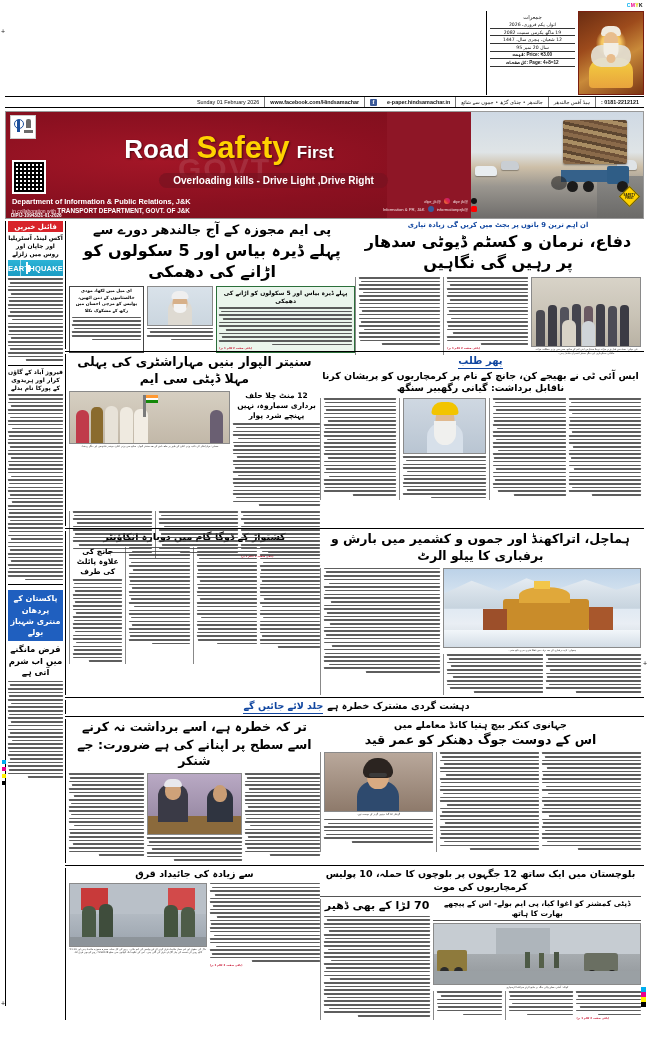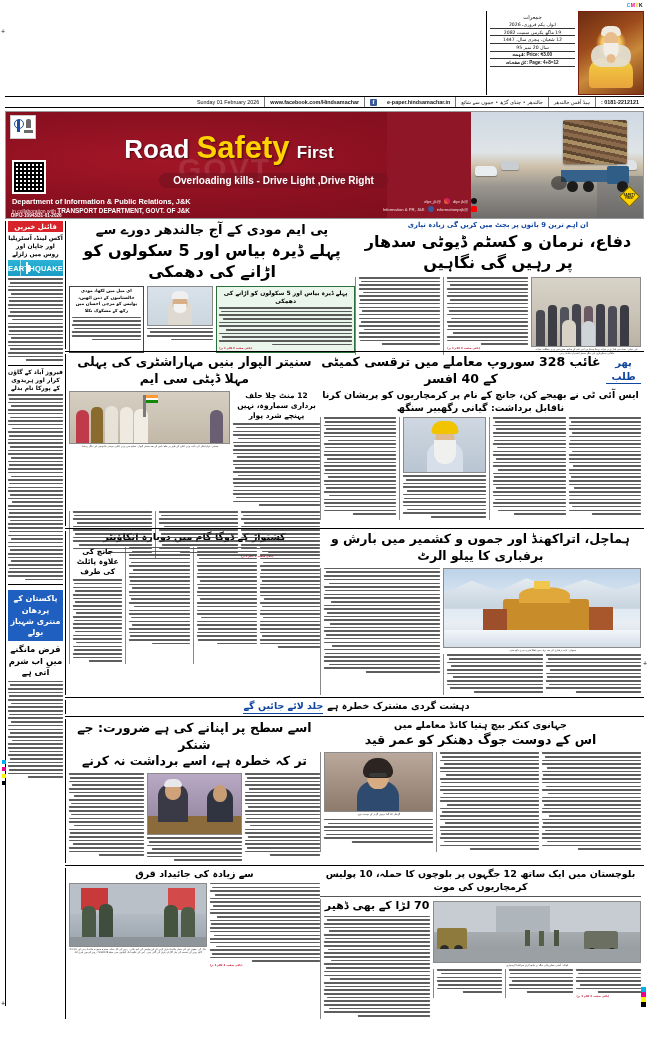--- a/index.html
+++ b/index.html
@@ -414,21 +414,21 @@
                   <i style="width:100%"></i>
                     <i style="width:99%"></i>
                     <i style="width:72%"></i>
                 </span>
               </div>
             </div>
           </div>
         </div>
 
         <div style="flex:1 1 0; border-left:1px solid #000; padding-left:3px;">
-          <div class="head-xl urdu" style="font-size:13px;">پی ایم مودی کے آج جالندھر دورے سے</div>
+          <div class="head-xl urdu" style="font-size:13px;">پی ایم مجوزہ کے آج جالندھر دورے سے</div>
           <div class="head-xl urdu" style="margin-top:1px;">پہلے ڈیرہ بیاس اور 5 سکولوں کو اڑانے کی دھمکی</div>
           <div style="display:flex; gap:3px; margin-top:3px;">
             <div style="flex:1.9 1 0; border:0.8px solid #2b6f3a; background:#eaf5ec; padding:2px;">
               <div class="head-xs urdu">پہلے ڈیرہ بیاس اور 5 سکولوں کو اڑانے کی دھمکی</div>
               <div class="body-txt" style="margin-top:2px;">
                 <span class="ink">
                   <i style="width:100%"></i>
                     <i style="width:99%"></i>
                     <i style="width:100%"></i>
                     <i style="width:97%"></i>
@@ -475,21 +475,20 @@
             </div>
           </div>
         </div>
       </div>
 
       <div class="band" style="display:flex; height:175px;">
 
         <div style="flex:1.28 1 0; padding-right:3px;">
           <div style="display:flex; align-items:baseline; justify-content:center; gap:4px;">
             <span class="head-l urdu underline-blue" style="color:#1046a0; font-size:10px;">پھر طلب</span>
-            <span class="head-l urdu">غائب 328 سوروپ معاملے میں ترقسی کمیٹی کے 40 افسر</span>
           </div>
           <div class="head-m urdu" style="margin-top:1px;">ایس آئی ٹی نے بھیجے کن، جانچ کے نام پر کرمچاریوں کو پریشان کرنا ناقابل برداشت: گیانی رگھبیر سنگھ</div>
           <div class="cols4" style="margin-top:3px;">
             <div class="c">
               <div class="body-txt">
                 <span class="ink">
                   <i style="width:100%"></i>
                     <i style="width:97%"></i>
                     <i style="width:100%"></i>
                     <i style="width:100%"></i>
@@ -1045,22 +1044,22 @@
                   <i style="width:98%"></i>
                     <i style="width:100%"></i>
                     <i style="width:74%"></i>
                 </span>
               </div>
             </div>
           </div>
         </div>
 
         <div style="flex:1 1 0; border-left:1px solid #000; padding-left:3px;">
+          <div class="head-l urdu">تر کہ خطرہ ہے، اسے برداشت نہ کرنے</div>
           <div class="head-l urdu" style="margin-top:1px;">اسے سطح پر اپنانے کی ہے ضرورت: جے شنکر</div>
-          <div class="head-l urdu">تر کہ خطرہ ہے، اسے برداشت نہ کرنے</div>
           <div style="display:flex; gap:3px; margin-top:3px;">
             <div style="flex:1 1 0;">
               <div class="body-txt">
                 <span class="ink">
                   <i style="width:100%"></i>
                     <i style="width:97%"></i>
                     <i style="width:100%"></i>
                     <i style="width:100%"></i>
                   <i style="width:94%"></i>
                     <i style="width:100%"></i>
@@ -1137,20 +1136,21 @@
           </div>
         </div>
       </div>
 
       <div class="band" style="display:flex; flex:1 1 auto;">
 
         <div style="flex:1.28 1 0; padding-right:3px;">
           <div class="head-m urdu">بلوچستان میں ایک ساتھ 12 جگہوں پر بلوچوں کا حملہ، 10 پولیس کرمچاریوں کی موت</div>
           <div style="display:flex; gap:3px; margin-top:2px; border-top:0.6px solid #555; padding-top:2px;">
             <div style="flex:1.95 1 0;">
+              <div class="head-s urdu" style="text-align:center; border-bottom:0.6px solid #555; padding-bottom:1px;">ڈپٹی کمشنر کو اغوا کیا، پی ایم بولے- اس کے پیچھے بھارت کا ہاتھ</div>
               <div class="photo ph-blast" style="height:62px; margin-top:2px;">
                 <div style="position:absolute; left:0; top:0; width:100%; height:30px; background:#c6ccd2;"></div>
                 <div style="position:absolute; left:30%; top:4px; width:26%; height:26px; background:#aeb5bb;"></div>
                 <div style="position:absolute; left:3px; bottom:12px; width:30px; height:22px; background:#8e7a3c; border-radius:2px;"></div>
                 <div style="position:absolute; left:6px; bottom:8px; width:9px; height:9px; border-radius:50%; background:#2b2b2b;"></div>
                 <div style="position:absolute; left:20px; bottom:8px; width:9px; height:9px; border-radius:50%; background:#2b2b2b;"></div>
                 <div style="position:absolute; right:22px; bottom:12px; width:34px; height:19px; background:#6a6f62; border-radius:3px;"></div>
                 <div style="position:absolute; right:24px; bottom:6px; width:8px; height:8px; border-radius:50%; background:#222;"></div>
                 <div style="position:absolute; right:44px; bottom:6px; width:8px; height:8px; border-radius:50%; background:#222;"></div>
                 <div style="position:absolute; left:44%; bottom:16px; width:5px; height:16px; background:#4d5a46;"></div>

